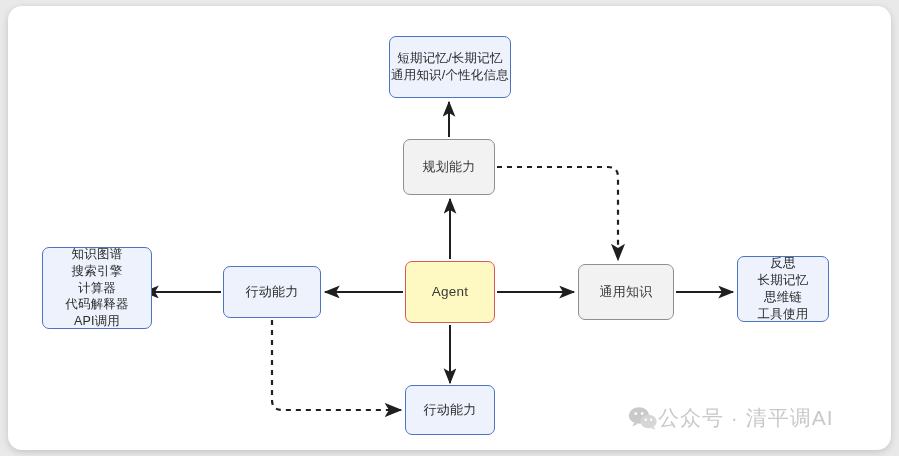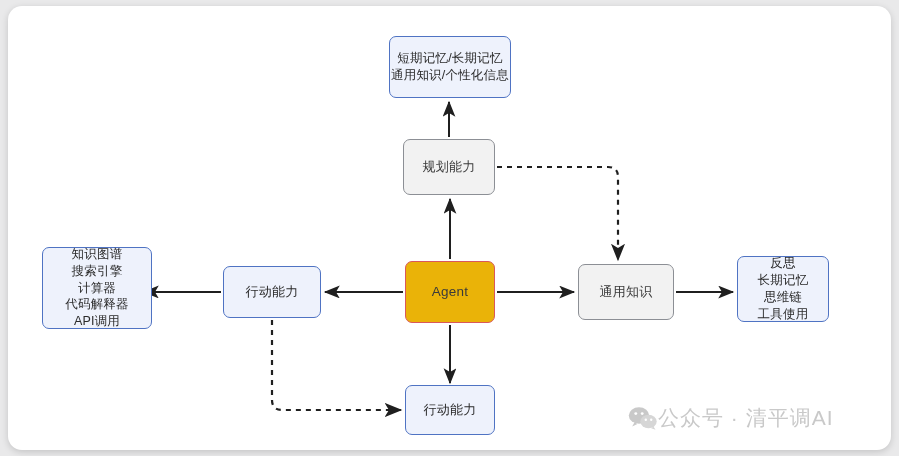--- a/index.html
+++ b/index.html
@@ -44,21 +44,21 @@
     background: #eef2fc;
     border: 1.6px solid #4f73c3;
     color: #2b2b2b;
   }
   .node-gray {
     background: #f2f2f2;
     border: 1.6px solid #8c8f95;
     color: #3a3a3a;
   }
   .node-red {
-    background: #eab308;
+    background: #fef9c3;
     border: 1.6px solid #d9585b;
     color: #3a3a3a;
   }
   
   #n-memory-detail { left: 381px; top: 30px;  width: 122px; height: 62px; font-size: 12.5px; }
   #n-memory        { left: 395px; top: 133px; width: 92px;  height: 56px; font-size: 13px; }
   #n-tools-detail  { left: 34px;  top: 241px; width: 110px;  height: 82px; font-size: 12.5px; }
   #n-tools         { left: 215px; top: 260px; width: 98px;  height: 52px; font-size: 13px; }
   #n-agent         { left: 397px; top: 255px; width: 90px;  height: 62px; font-size: 13.5px; }
   #n-planning      { left: 570px; top: 258px; width: 96px;  height: 56px; font-size: 13px; }

